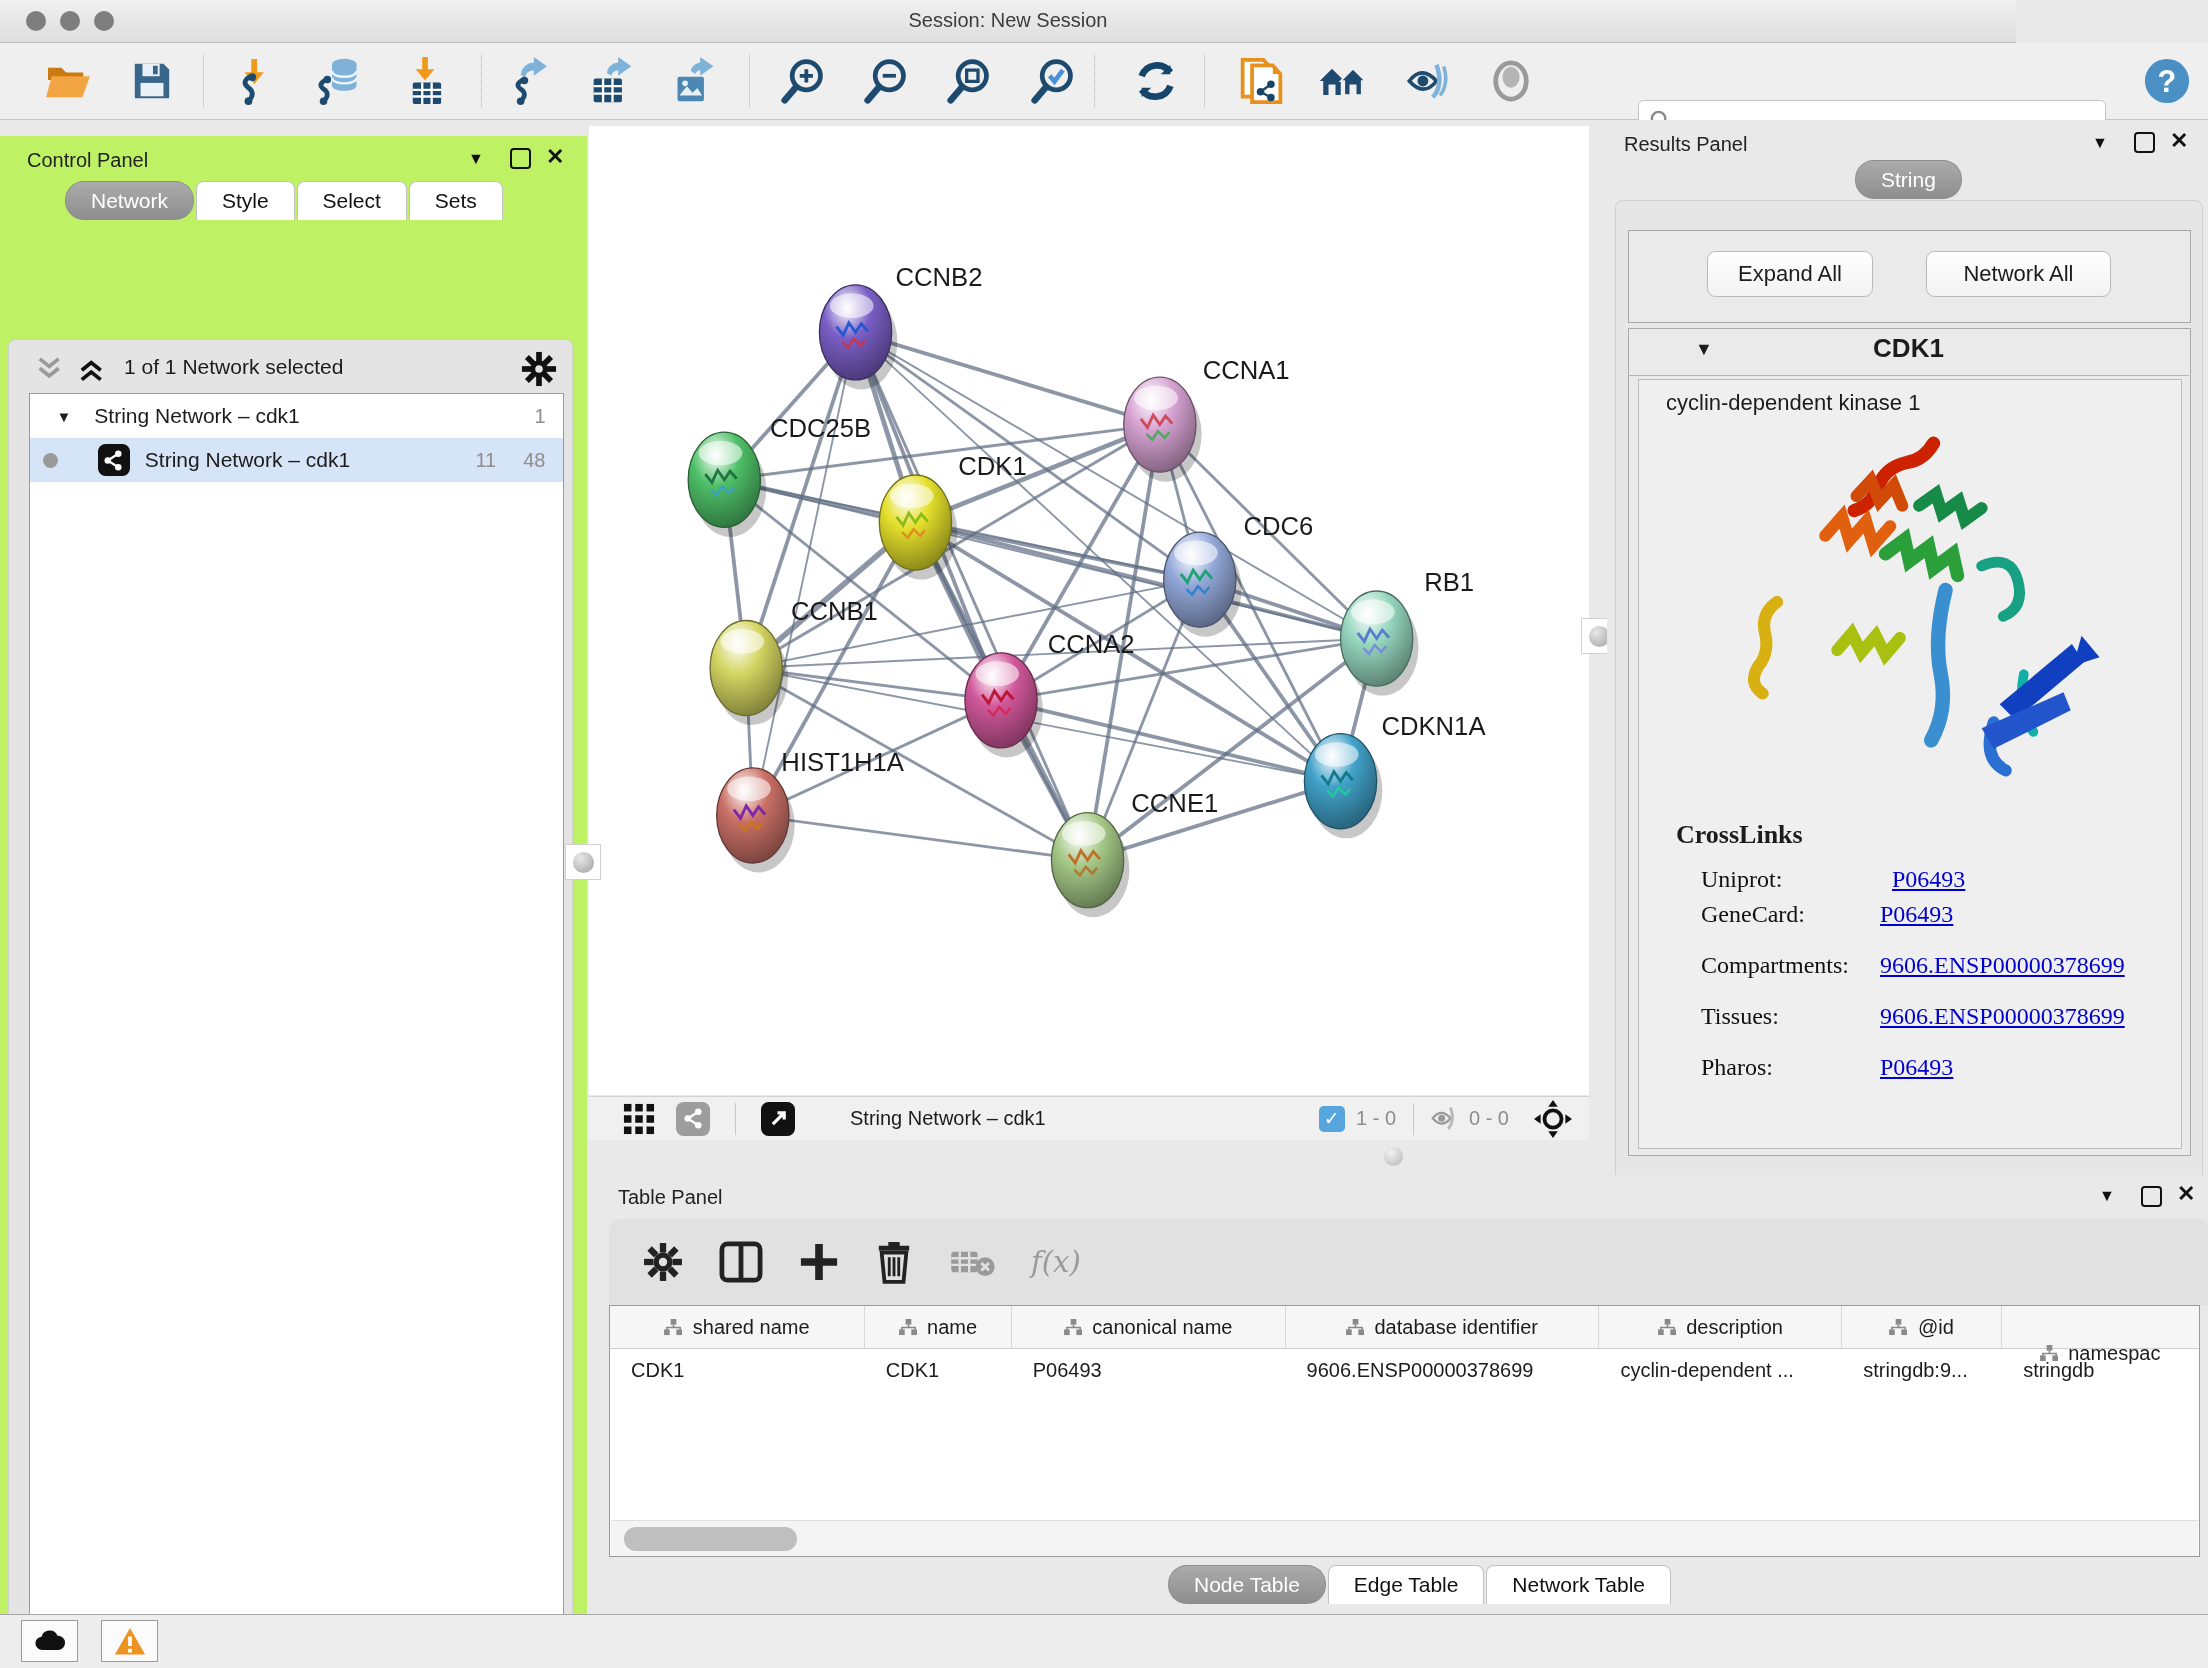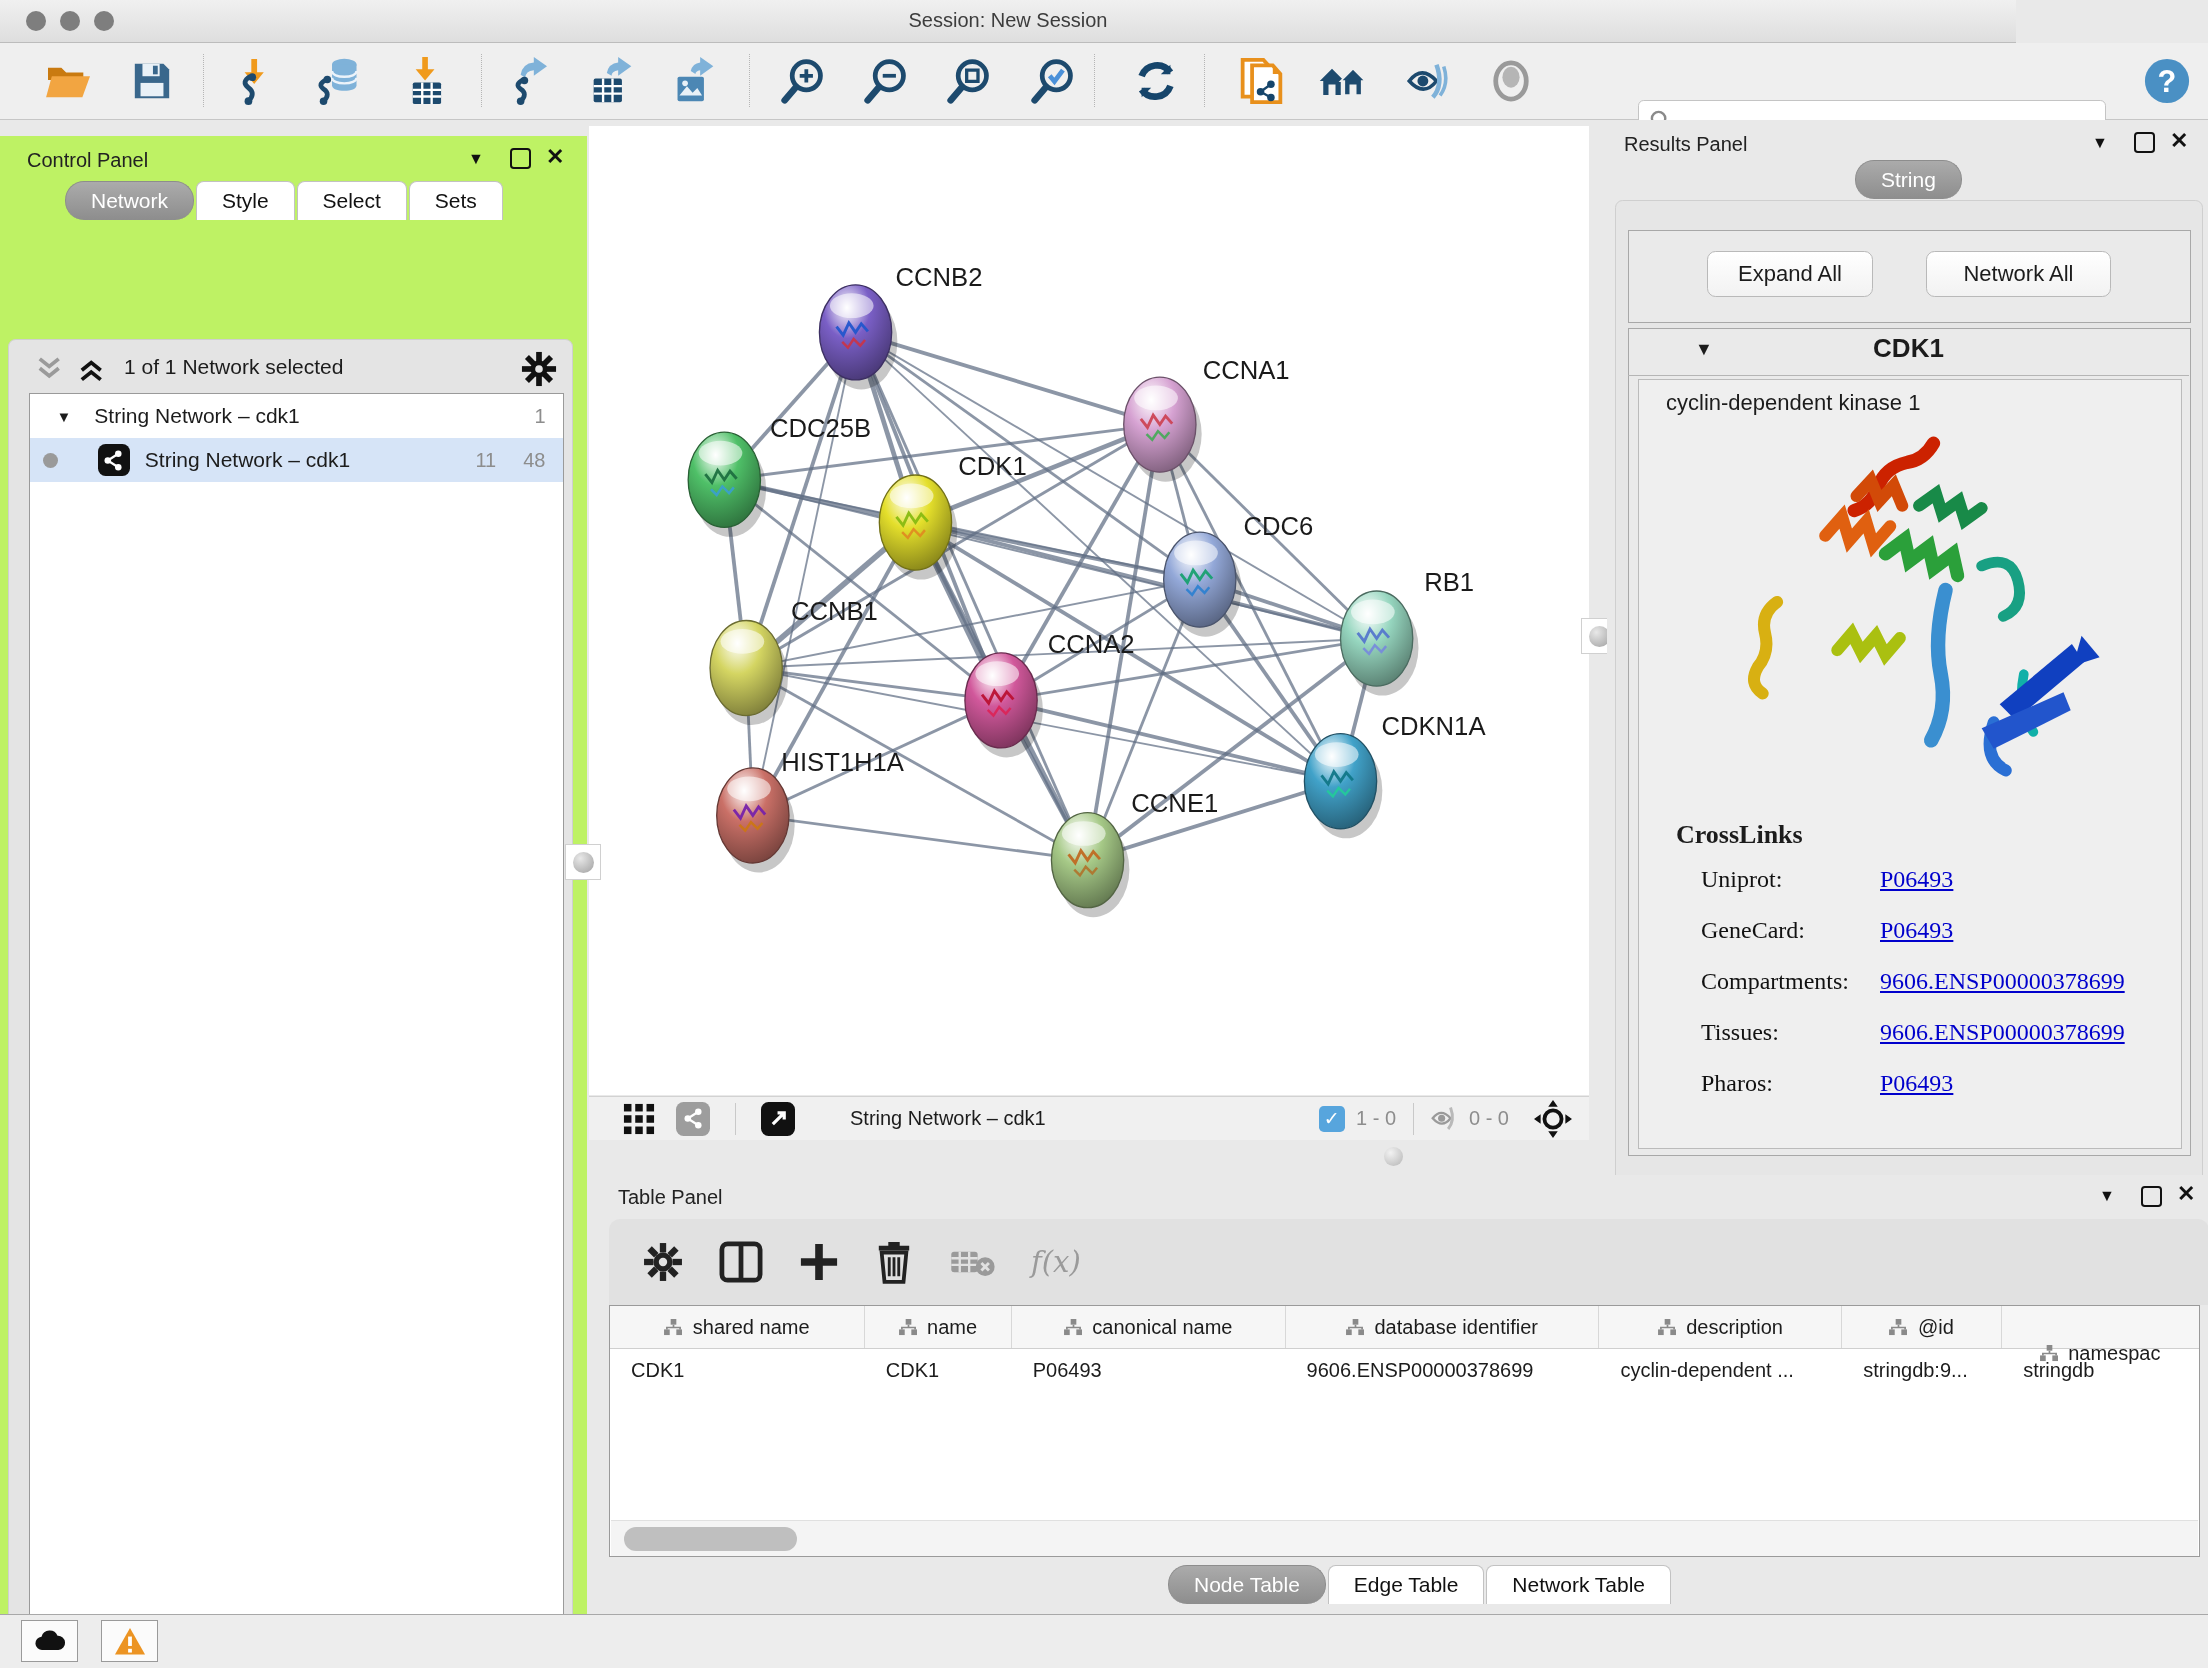--- a/index.html
+++ b/index.html
@@ -577,21 +577,21 @@
     <path d="M210 250 q-10 30 10 40" stroke="#2a6fd4" stroke-width="10"></path>
     <path d="M235 210 q-6 30 8 48" stroke="#10b0a8" stroke-width="8"></path>
   </g>
   <polygon points="215,235 275,185 285,200 228,248" fill="#1040c0"></polygon>
   <polygon points="283,178 298,196 276,203" fill="#1040c0"></polygon>
   <polygon points="200,255 268,225 274,240 210,272" fill="#2255cc"></polygon>
 </svg>
 
 <span class="abs serif" style="left:1676px;top:820px;font-size:26px;font-weight:bold;">CrossLinks</span>
 <div class="abs" style="left:1701px;top:866px;width:476px;" id="crosslinks">
-    <div style="display: flex; margin-bottom: 24px;">
+    <div style="display: flex; margin-bottom: 8px; gap: 12px;">
       <span class="serif xl-label" style="width: 179px;">Uniprot:</span>
       <a class="serif xl-link">P06493</a>
     </div>
     <div style="display: flex; margin-bottom: 24px;">
       <span class="serif xl-label" style="width: 179px;">GeneCard:</span>
       <a class="serif xl-link">P06493</a>
     </div>
     <div style="display: flex; margin-bottom: 24px;">
       <span class="serif xl-label" style="width: 179px;">Compartments:</span>
       <a class="serif xl-link">9606.ENSP00000378699</a>

